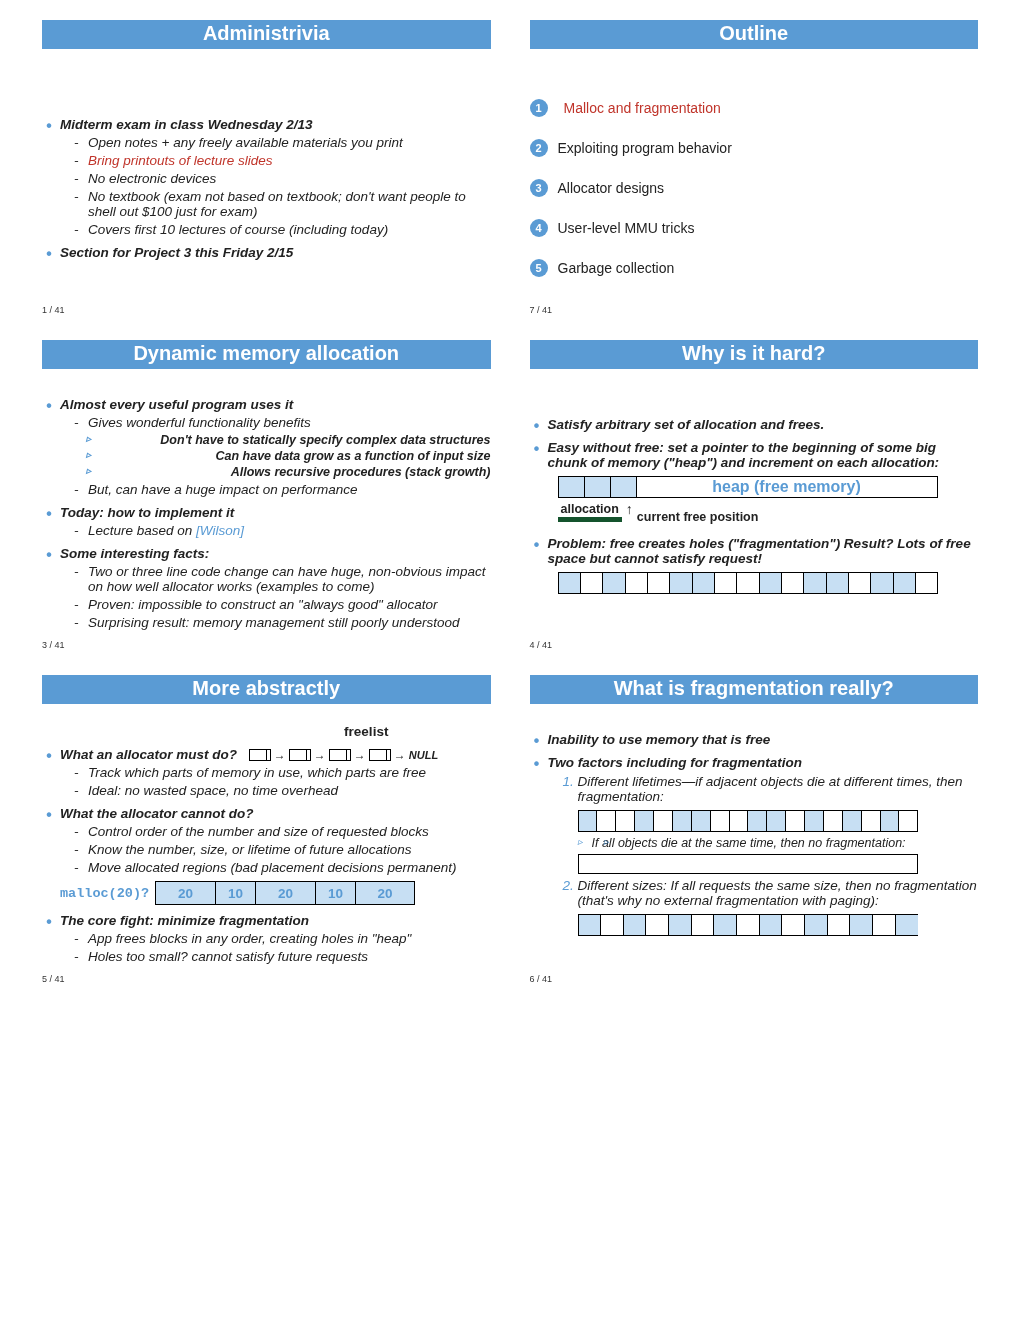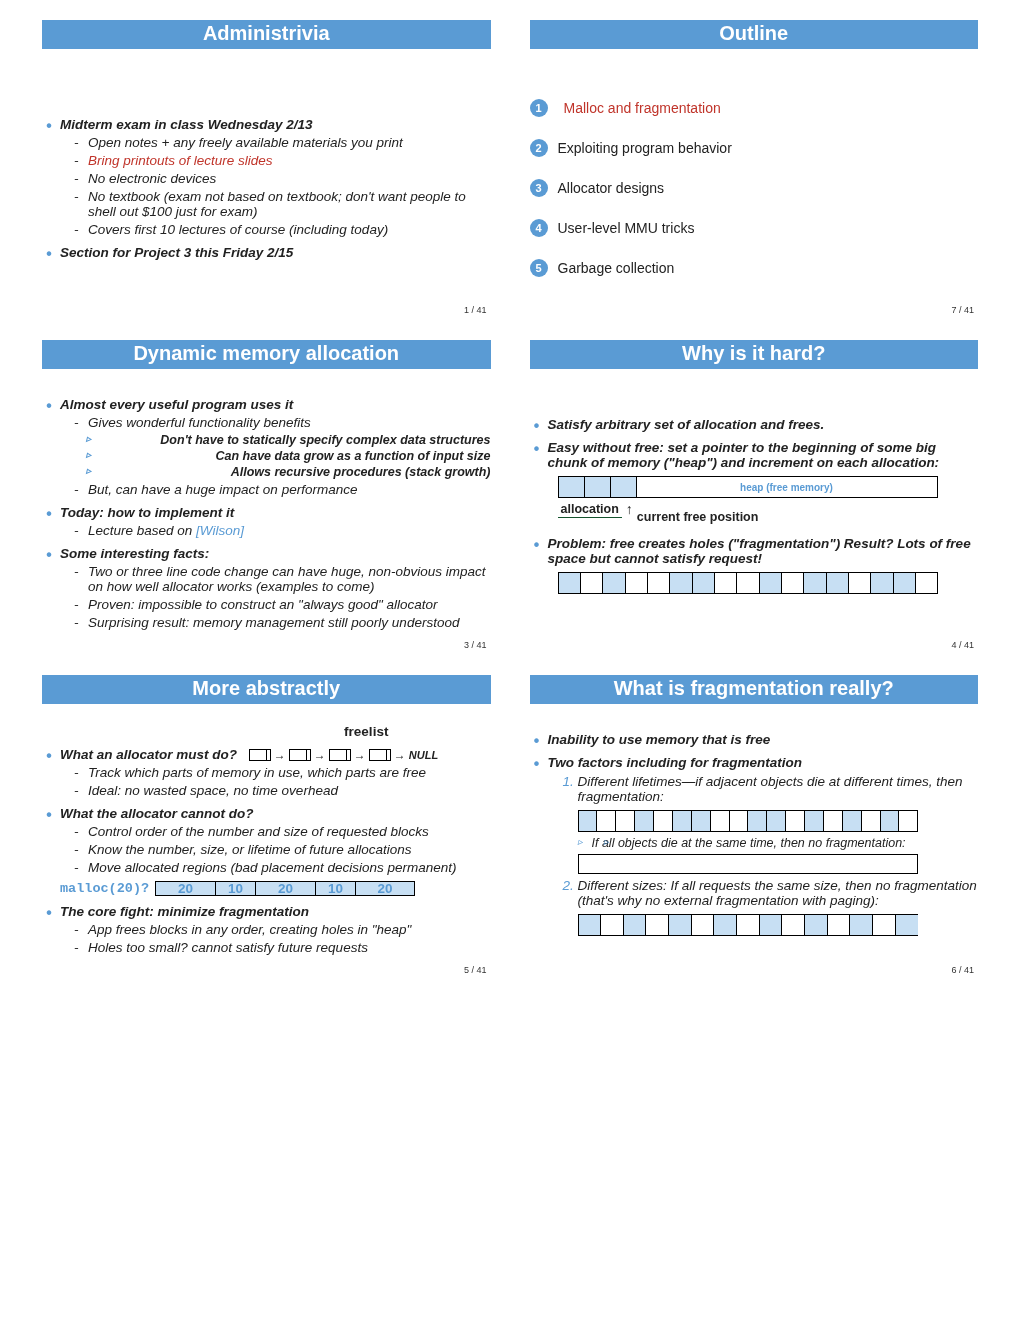--- a/index.html
+++ b/index.html
@@ -39,21 +39,20 @@
     font-weight: 700;
     text-align: center;
     font-size: 20px;
     padding: 2px 0 4px 0;
     margin: 0 0 20px 0;
   }
   .body { flex: 1; }
   .pagenum {
     font-size: 9px;
     color: #333;
-    text-align: right;
     padding-right: 4px;
     margin-top: 6px;
   }
   ul.top { list-style: none; padding: 0; margin: 0; font-style: italic; }
   ul.top > li {
     position: relative;
     padding-left: 18px;
     margin: 8px 0 4px 0;
     font-weight: 700;
   }
@@ -129,48 +128,48 @@
   .blue-fill { background: var(--blue-light); }
   .heap-label-row {
     width: 380px;
     margin-left: 28px;
     font-size: 12.5px;
   }
   .heap-free-label {
     text-align: center;
     color: var(--blue);
     font-weight: 700;
-    font-size: 10px;
+    font-size: 16px;
   }
   .alloc-pointer {
     display: flex;
     align-items: flex-start;
     font-weight: 700;
     font-size: 12.5px;
   }
   .alloc-pointer .word {
-    border-bottom: 1px solid #14532d;
+    border-bottom: 5px solid #14532d;
     padding: 0 3px 1px 3px;
   }
   .arrow-up {
     display: inline-block;
     margin: 0 4px;
     font-size: 14px;
     line-height: 1;
   }
   
   .malloc-row {
     display: flex;
     align-items: center;
     margin: 6px 0 8px 18px;
     font-family: "Courier New", monospace;
     color: var(--blue);
     font-weight: 700;
   }
-  .malloc-row .boxes { display: flex; height: 15px; margin-left: 6px; }
+  .malloc-row .boxes { display: flex; height: 24px; margin-left: 6px; }
   .malloc-row .mb {
     border: 1px solid #000;
     border-right: none;
     background: var(--blue-light);
     display: flex;
     align-items: center;
     justify-content: center;
     font-family: "Segoe UI", sans-serif;
   }
   .malloc-row .mb:last-child { border-right: 1px solid #000; }

